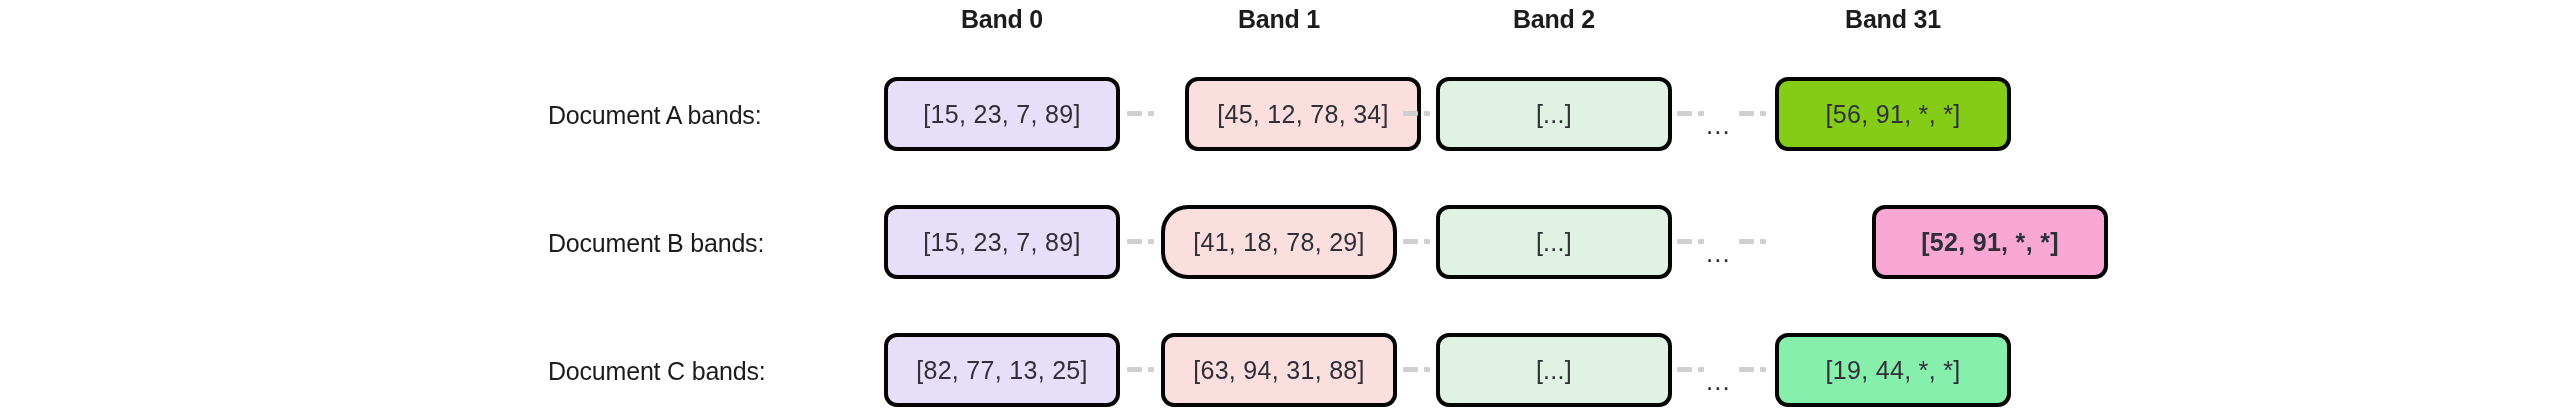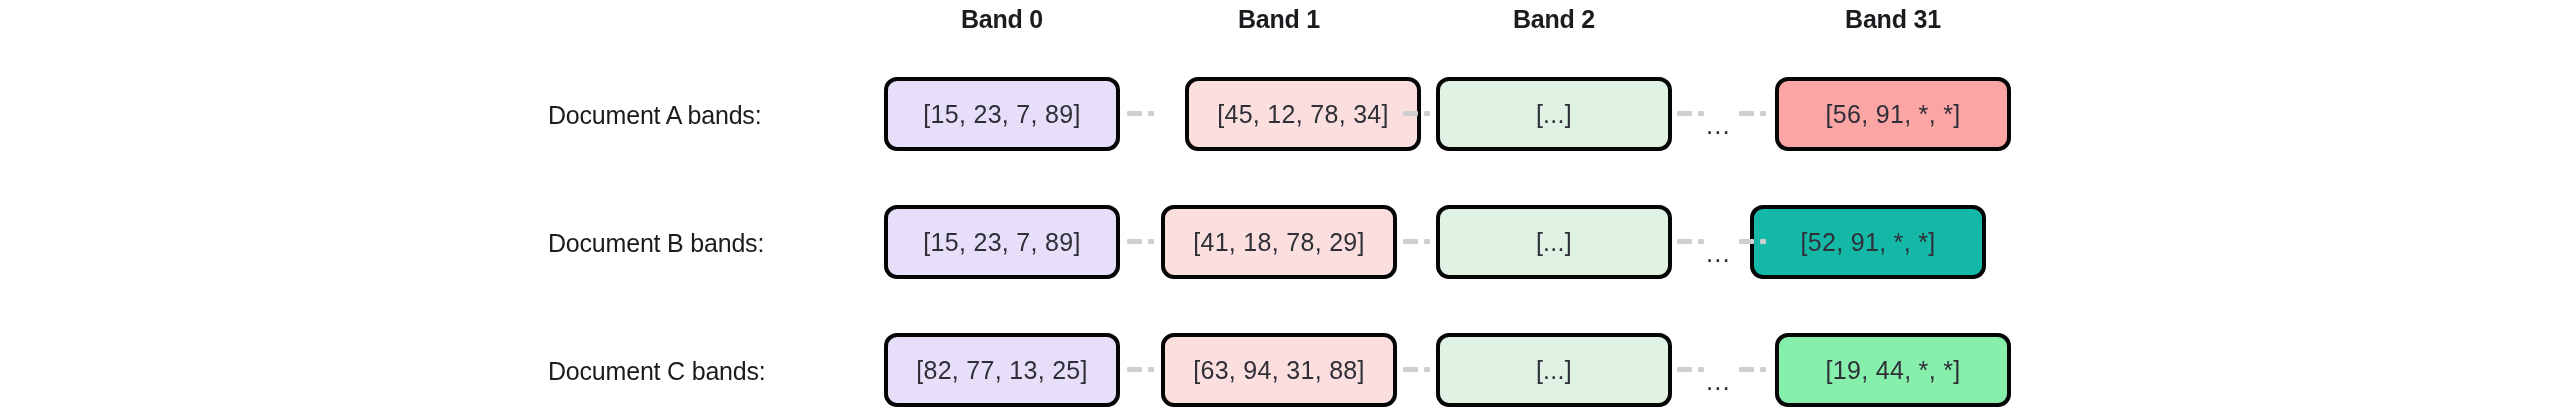--- a/index.html
+++ b/index.html
@@ -120,21 +120,21 @@
       <div class="band-header" style="left: 1161px; width: 236px;">Band 1</div>
       <div class="band-header" style="left: 1436px; width: 236px;">Band 2</div>
       <div class="band-header" style="left: 1775px; width: 236px;">Band 31</div>
     </div>
   <div id="rows-container">
       <div class="row" style="top: 77px;">
         <div class="row-label">Document A bands:</div>
         <div class="band-box" style="left: 884px; width: 236px; background: rgb(231, 223, 250); border-color: rgb(5, 5, 5);">[15, 23, 7, 89]</div>
         <div class="band-box" style="left: 1161px; width: 236px; background: rgb(251, 223, 223); border-color: rgb(5, 5, 5); margin-left: 24px;">[45, 12, 78, 34]</div>
         <div class="band-box" style="left: 1436px; width: 236px; background: rgb(223, 242, 227); border-color: rgb(5, 5, 5);">[...]</div>
-        <div class="band-box" style="left: 1775px; width: 236px; background: #fca5a5; border-color: rgb(5, 5, 5);">[56, 91, *, *]</div>
+        <div class="band-box" style="left: 1775px; width: 236px; background: #84cc16; border-color: rgb(5, 5, 5);">[56, 91, *, *]</div>
         <div class="connector" style="left: 1124px; width: 33px;">
           <span class="dash-seg dash-long"></span>
           <span class="dash-seg dash-short"></span>
         </div>
         <div class="connector" style="left: 1401px; width: 31px;">
           <span class="dash-seg dash-long"></span>
           <span class="dash-seg dash-short"></span>
         </div>
         <div class="connector" style="left: 1676px; width: 28px;">
           <span class="dash-seg dash-long"></span>
@@ -142,23 +142,23 @@
         </div>
         <div class="gap-ellipsis" style="left: 1706px;">...</div>
         <div class="connector" style="left: 1738px; width: 28px;">
           <span class="dash-seg dash-long"></span>
           <span class="dash-seg dash-short"></span>
         </div>
       </div>
       <div class="row" style="top: 205px;">
         <div class="row-label">Document B bands:</div>
         <div class="band-box" style="left: 884px; width: 236px; background: rgb(231, 223, 250); border-color: rgb(5, 5, 5);">[15, 23, 7, 89]</div>
-        <div class="band-box" style="left: 1161px; width: 236px; background: rgb(251, 223, 223); border-color: rgb(5, 5, 5);">[41, 18, 78, 29]</div>
+        <div class="band-box" style="left: 1161px; width: 236px; background: rgb(251, 223, 223); border-color: rgb(5, 5, 5); border-radius: 27px;">[41, 18, 78, 29]</div>
         <div class="band-box" style="left: 1436px; width: 236px; background: rgb(223, 242, 227); border-color: rgb(5, 5, 5);">[...]</div>
-        <div class="band-box" style="left: 1750px; width: 236px; background: #14b8a6; border-color: rgb(5, 5, 5);">[52, 91, *, *]</div>
+        <div class="band-box" style="left: 1872px; width: 236px; background: #f9a8d4; border-color: rgb(5, 5, 5); font-weight: bold;">[52, 91, *, *]</div>
         <div class="connector" style="left: 1124px; width: 33px;">
           <span class="dash-seg dash-long"></span>
           <span class="dash-seg dash-short"></span>
         </div>
         <div class="connector" style="left: 1401px; width: 31px;">
           <span class="dash-seg dash-long"></span>
           <span class="dash-seg dash-short"></span>
         </div>
         <div class="connector" style="left: 1676px; width: 28px;">
           <span class="dash-seg dash-long"></span>

